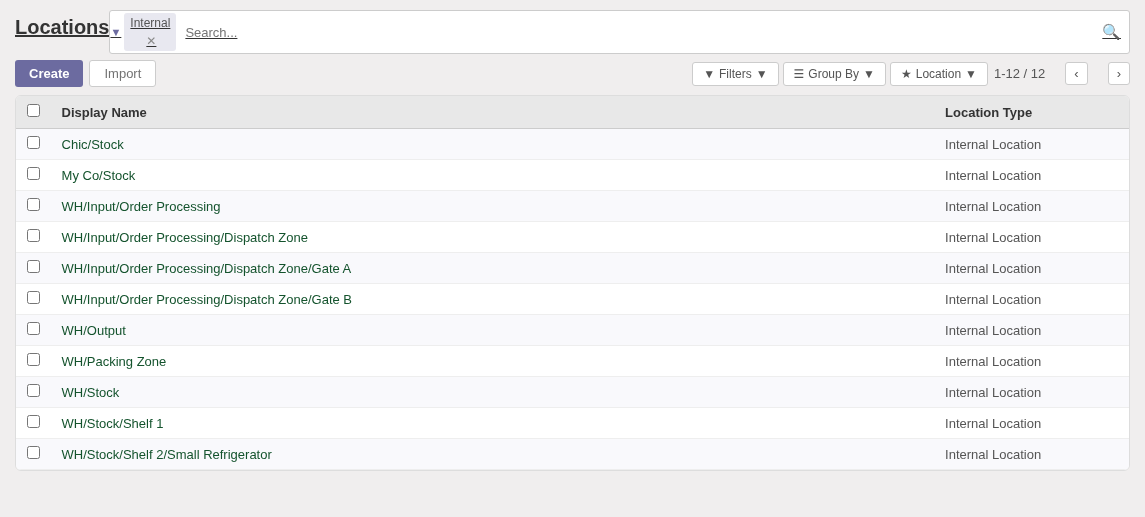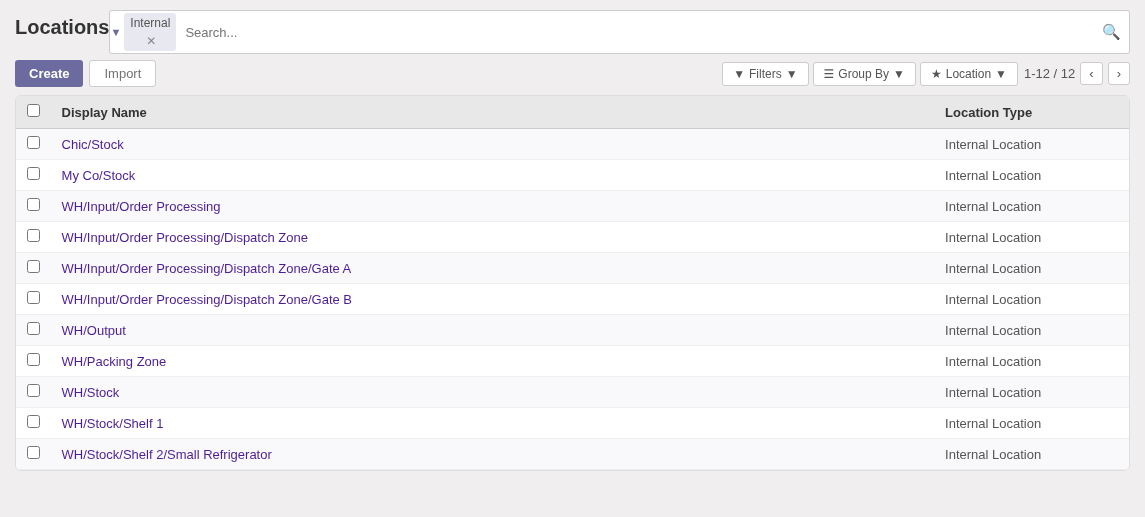--- a/index.html
+++ b/index.html
@@ -118,21 +118,21 @@
       cursor: pointer;
       font-size: 12px;
       color: #555;
       display: flex;
       align-items: center;
       gap: 4px;
     }
     .pagination {
       display: flex;
       align-items: center;
-      gap: 5px;
+      gap: 20px;
       font-size: 13px;
       color: #555;
       white-space: nowrap;
     }
     .page-nav-btn {
       background: #fff;
       border: 1px solid #ccc;
       border-radius: 3px;
       padding: 3px 8px;
       cursor: pointer;
@@ -167,21 +167,21 @@
       background: #f9f9fc;
     }
     tbody tr:nth-child(even) {
       background: #ffffff;
     }
     tbody td {
       padding: 7px 10px;
       font-size: 13px;
     }
     .td-name a {
-      color: #4c1d95;
+      color: #14532d;
       text-decoration: none;
       cursor: pointer;
     }
     .td-type {
       color: #555;
     }
     .col-check {
       width: 30px;
       text-align: center;
     }
@@ -194,20 +194,21 @@
     input[type="checkbox"] {
       cursor: pointer;
       width: 13px;
       height: 13px;
     }
     .header-row-top {
       display: flex;
       align-items: center;
       justify-content: space-between;
       margin-bottom: 6px;
+      text-decoration: underline;
     }
     .search-group {
       display: flex;
       align-items: center;
       gap: 8px;
       flex: 1;
       justify-content: flex-end;
     }
   </style>
 </head>

